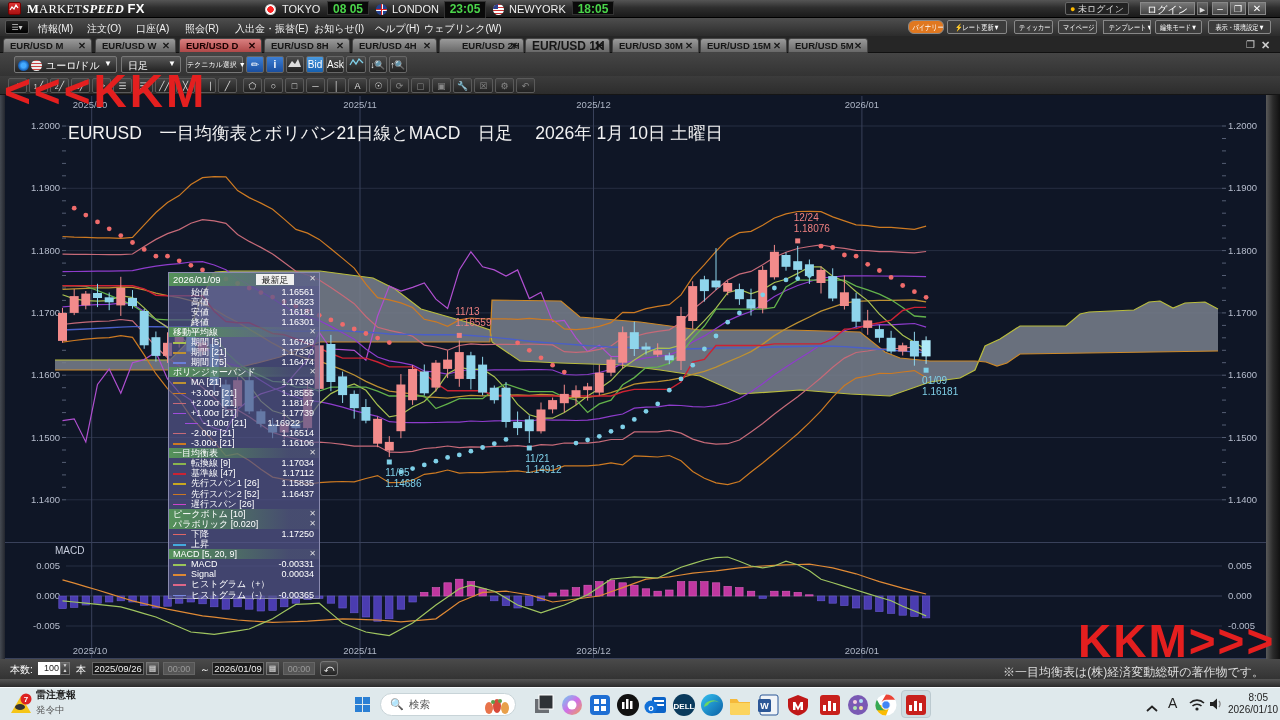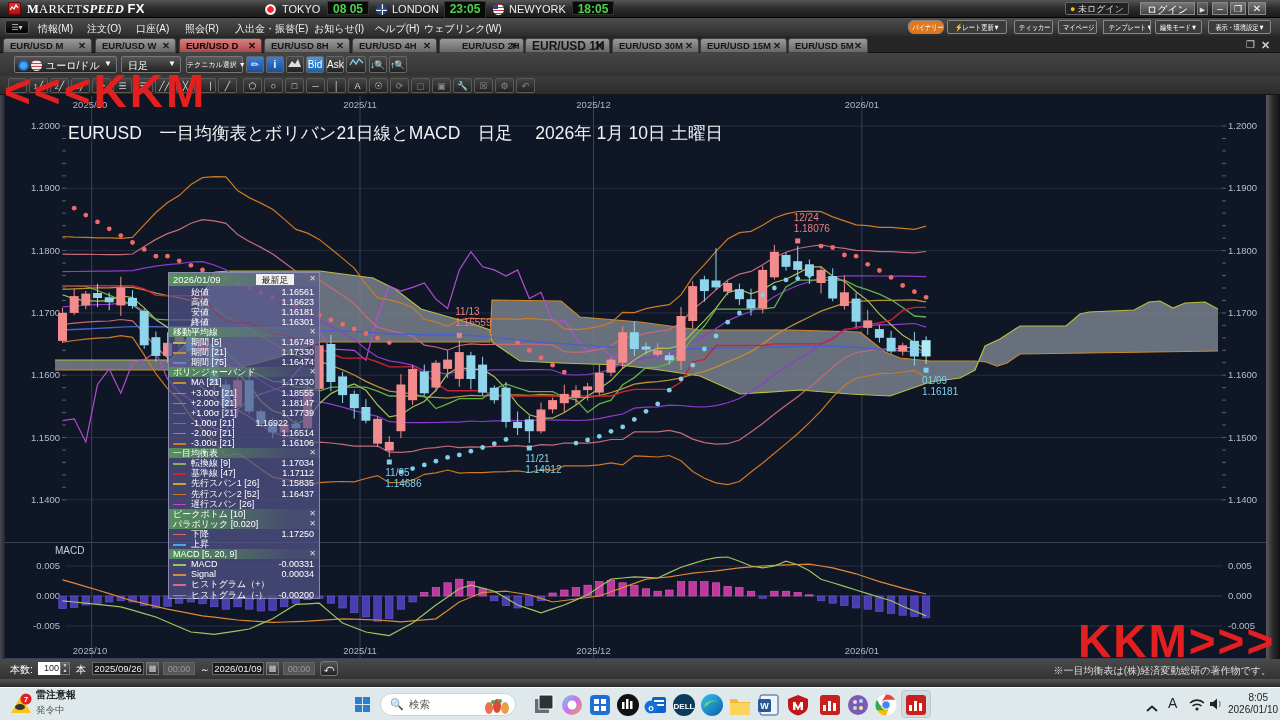--- a/index.html
+++ b/index.html
@@ -623,21 +623,21 @@
 <div class="abs" style="left:0;top:124.6px;width:150px;height:10.1px;line-height:10px">
       <span style="position:absolute;left:4px;top:5px;width:13px;height:1.5px;background:#c66a78"></span>
       <span style="position:absolute;left:22px">+2.00σ [21]</span>
       <span style="position:absolute;right:5px">1.18147</span>
     </div>
 <div class="abs" style="left:0;top:134.7px;width:150px;height:10.1px;line-height:10px">
       <span style="position:absolute;left:4px;top:5px;width:13px;height:1.5px;background:#9e4cdc"></span>
       <span style="position:absolute;left:22px">+1.00σ [21]</span>
       <span style="position:absolute;right:5px">1.17739</span>
     </div>
-<div class="abs" style="left:0;top:144.8px;width:124px;height:10.1px;line-height:10px">
+<div class="abs" style="left:12px;top:144.8px;width:124px;height:10.1px;line-height:10px">
       <span style="position:absolute;left:4px;top:5px;width:13px;height:1.5px;background:#9e4cdc"></span>
       <span style="position:absolute;left:22px">-1.00σ [21]</span>
       <span style="position:absolute;right:5px">1.16922</span>
     </div>
 <div class="abs" style="left:0;top:154.9px;width:150px;height:10.1px;line-height:10px">
       <span style="position:absolute;left:4px;top:5px;width:13px;height:1.5px;background:#c66a78"></span>
       <span style="position:absolute;left:22px">-2.00σ [21]</span>
       <span style="position:absolute;right:5px">1.16514</span>
     </div>
 <div class="abs" style="left:0;top:165.0px;width:150px;height:10.1px;line-height:10px">
@@ -707,39 +707,39 @@
       <span style="position:absolute;right:5px">0.00034</span>
     </div>
 <div class="abs" style="left:0;top:306.4px;width:150px;height:10.1px;line-height:10px">
       <span style="position:absolute;left:4px;top:5px;width:13px;height:1.5px;background:#dd6688"></span>
       <span style="position:absolute;left:22px">ヒストグラム（+）</span>
       <span style="position:absolute;right:5px"></span>
     </div>
 <div class="abs" style="left:0;top:316.5px;width:150px;height:10.1px;line-height:10px">
       <span style="position:absolute;left:4px;top:5px;width:13px;height:1.5px;background:#7788dd"></span>
       <span style="position:absolute;left:22px">ヒストグラム（-）</span>
-      <span style="position:absolute;right:5px">-0.00200</span>
+      <span style="position:absolute;right:5px">-0.00365</span>
     </div>
 </div>
 <div class="abs" style="left:4px;top:64px;font-size:46px;font-weight:bold;color:#e41f1f;letter-spacing:3px;white-space:nowrap">&lt;&lt;&lt;KKM</div>
 <div class="abs" style="left:1078px;top:614px;font-size:46px;font-weight:bold;color:#e41f1f;letter-spacing:2px;white-space:nowrap">KKM&gt;&gt;&gt;</div>
 <div class="abs" style="left:0;top:659px;width:1280px;height:20px;background:linear-gradient(#4a4a4a,#333)">
 <span class="abs" style="left:10px;top:4px;color:#fff;font-size:10px">本数:</span>
 <span class="abs" style="left:38px;top:3px;width:22px;height:13px;background:#fff;color:#222;font-size:9px;text-align:right;padding-right:1px;line-height:13px">100</span>
 <span class="abs" style="left:60px;top:3px;width:10px;height:13px;background:linear-gradient(#666,#333);border:1px solid #777;color:#ddd;font-size:5px;text-align:center;line-height:5px">▼<br>▲</span>
 <span class="abs" style="left:76px;top:4px;color:#fff;font-size:10px">本</span>
 <span class="abs" style="left:92px;top:3px;width:52px;height:13px;background:#1a1a1a;border:1px solid #666;color:#eee;font-size:9.5px;text-align:center;line-height:12px">2025/09/26</span>
 <span class="abs" style="left:146px;top:3px;width:13px;height:13px;background:linear-gradient(#666,#333);border:1px solid #777;color:#ddd;font-size:8px;text-align:center;line-height:12px">▦</span>
 <span class="abs" style="left:163px;top:3px;width:32px;height:13px;background:#555;border:1px solid #666;color:#999;font-size:9px;text-align:center;line-height:12px">00:00</span>
 <span class="abs" style="left:200px;top:4px;color:#fff;font-size:10px">～</span>
 <span class="abs" style="left:212px;top:3px;width:52px;height:13px;background:#1a1a1a;border:1px solid #666;color:#eee;font-size:9.5px;text-align:center;line-height:12px">2026/01/09</span>
 <span class="abs" style="left:266px;top:3px;width:13px;height:13px;background:linear-gradient(#666,#333);border:1px solid #777;color:#ddd;font-size:8px;text-align:center;line-height:12px">▦</span>
 <span class="abs" style="left:283px;top:3px;width:32px;height:13px;background:#555;border:1px solid #666;color:#999;font-size:9px;text-align:center;line-height:12px">00:00</span>
 <span class="abs" style="left:320px;top:2px;width:18px;height:15px;background:linear-gradient(#555,#222);border:1px solid #777;border-radius:3px;color:#fff;font-size:10px;text-align:center;line-height:14px">⤺</span>
-<span class="abs" style="right:9px;top:5px;color:#ddd;font-size:10px">※一目均衡表は(株)経済変動総研の著作物です。</span>
+<span class="abs" style="right:16px;top:5px;color:#ddd;font-size:12px">※一目均衡表は(株)経済変動総研の著作物です。</span>
 </div>
 <div class="abs" style="left:0;top:679px;width:1280px;height:8px;background:linear-gradient(#555,#2a2a2a)"></div>
 <div class="abs" style="left:0;top:687px;width:1280px;height:33px;background:#dfe9ec;border-top:1px solid #f5fafc">
 <div class="abs" style="left:10px;top:5px;width:22px;height:20px">
 <svg width="24" height="22">
         <polygon points="11,3 21,20 1,20" fill="#f5c518"></polygon>
         <ellipse cx="10" cy="14" rx="5" ry="3" fill="#333"></ellipse>
         <circle cx="16" cy="6" r="5.5" fill="#d22"></circle>
         <text x="16" y="9" font-size="8" fill="#fff" text-anchor="middle" font-family="Liberation Sans" font-weight="bold">7</text>
       </svg></div>

